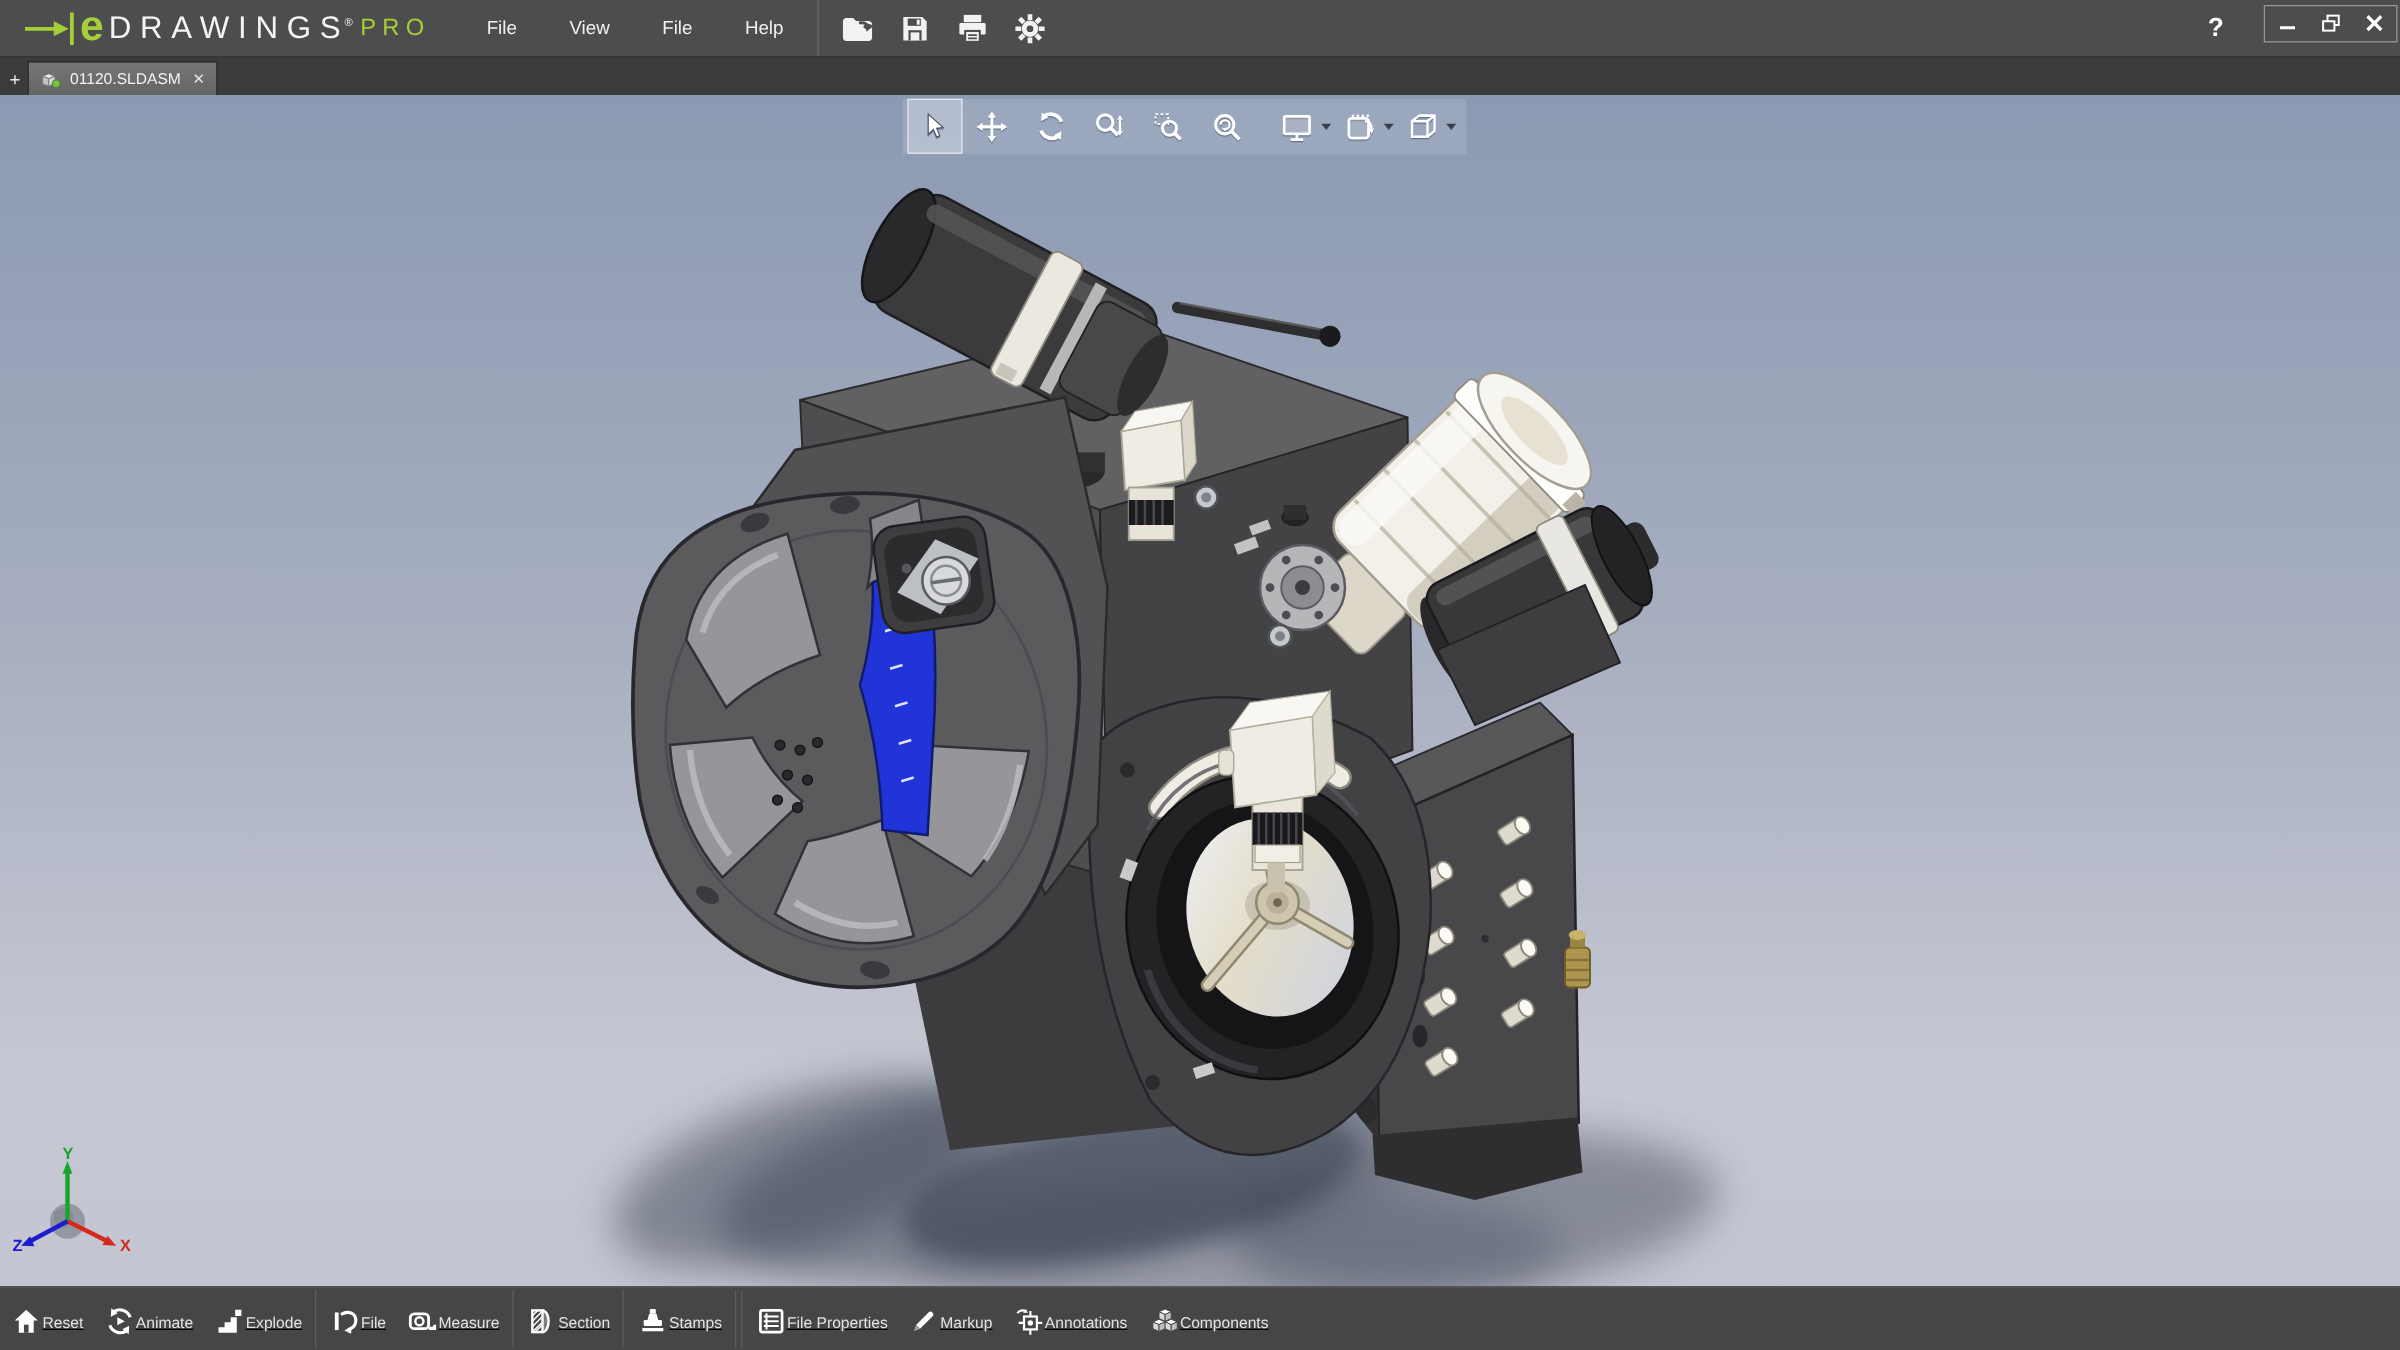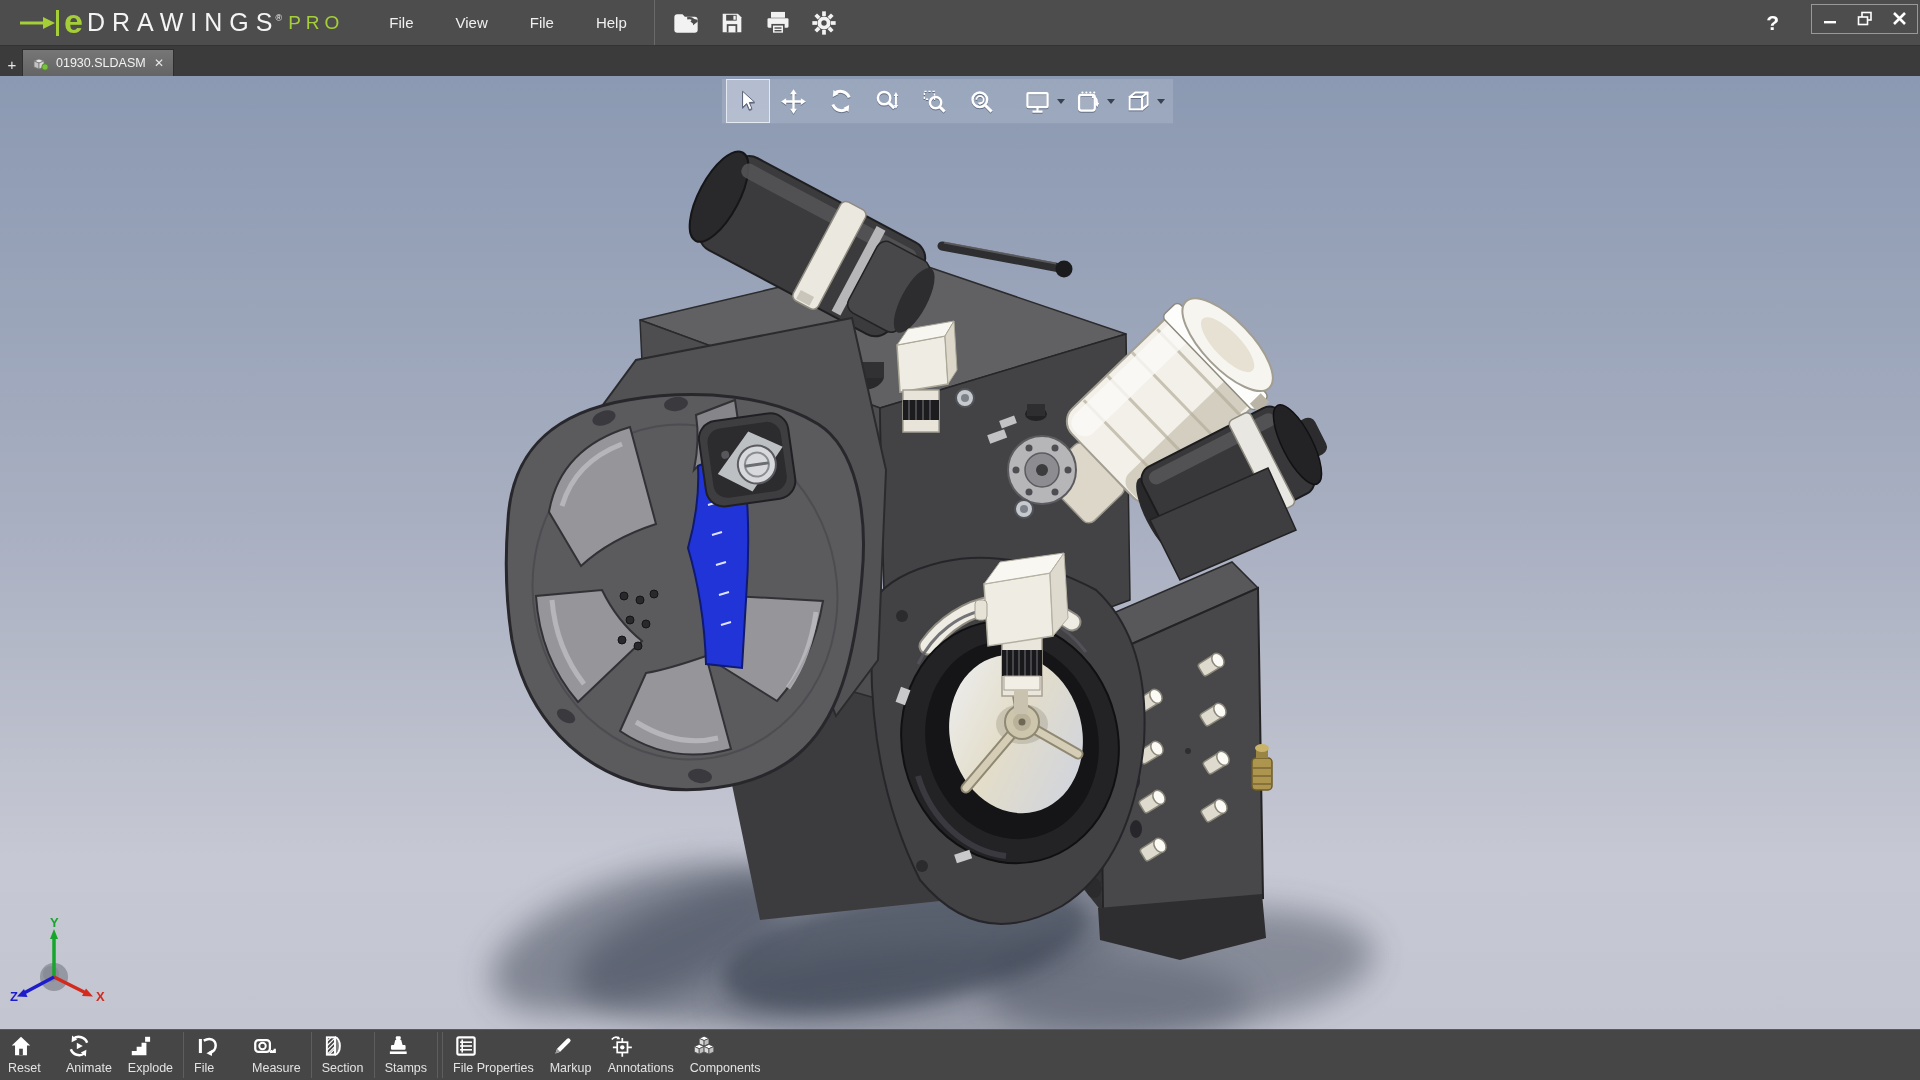--- a/index.html
+++ b/index.html
@@ -49,22 +49,22 @@
   .caret{width:0;height:0;border-left:4px solid transparent;border-right:4px solid transparent;
     border-top:5px solid #39404f;margin-left:6px;}
   .vicon{filter:drop-shadow(0 1px 0 rgba(55,65,90,0.55));}
 
   
   .triad{position:absolute;left:10px;bottom:20px;}
 
   
   .statusbar{position:absolute;left:0;top:1029px;width:1920px;height:51px;background:#464646;
     border-top:1px solid #5a5a5a;box-sizing:border-box;display:flex;align-items:stretch;}
-  .sbtn{display:flex;flex-direction:column;align-items:flex-start;justify-content:flex-start;
-    padding:3px 8px 0 8px;min-width:42px;}
+  .sbtn{display:flex;flex-direction:row;align-items:center;justify-content:flex-start;
+    padding:3px 8px 0 8px;min-width:42px;text-decoration:underline;}
   .sbtn .slabel{color:#e3e3e3;font-size:12.5px;margin-top:2px;white-space:nowrap;}
   .ssep{width:1px;background:#5e5e5e;margin:2px 2px;}
   .sstatus{flex:1;display:flex;align-items:center;justify-content:center;color:#cfcfcf;font-size:13px;}
 </style>
 </head>
 <body>
 
 <div class="app">
 
   <div class="titlebar">
@@ -158,21 +158,21 @@
 
   <div class="tabbar">
     <div class="newtab">+</div>
     <div class="tab">
       <svg class="tabicon" width="17" height="15" viewBox="0 0 17 15">
         <polygon points="2,5 7,3 12,5 7,7" fill="#e8e8e8" stroke="#777" stroke-width="0.8"></polygon>
         <polygon points="2,5 7,7 7,13 2,11" fill="#c2c2c2" stroke="#777" stroke-width="0.8"></polygon>
         <polygon points="12,5 7,7 7,13 12,11" fill="#d6d6d6" stroke="#777" stroke-width="0.8"></polygon>
         <circle cx="13" cy="11" r="3.2" fill="#7ac143" stroke="#4c7f27" stroke-width="0.8"></circle>
       </svg>
-      <span class="tlabel">01930.SLDASM</span>
+      <span class="tlabel">01120.SLDASM</span>
       <span class="tclose">✕</span>
     </div>
   </div>
 
   <div class="viewport">
 
     <svg class="model-svg" width="1920" height="953" viewBox="0 76 1920 953">
       <defs>
         <filter id="shBlur" x="-40%" y="-40%" width="180%" height="180%">
             <feGaussianBlur stdDeviation="16"></feGaussianBlur>

